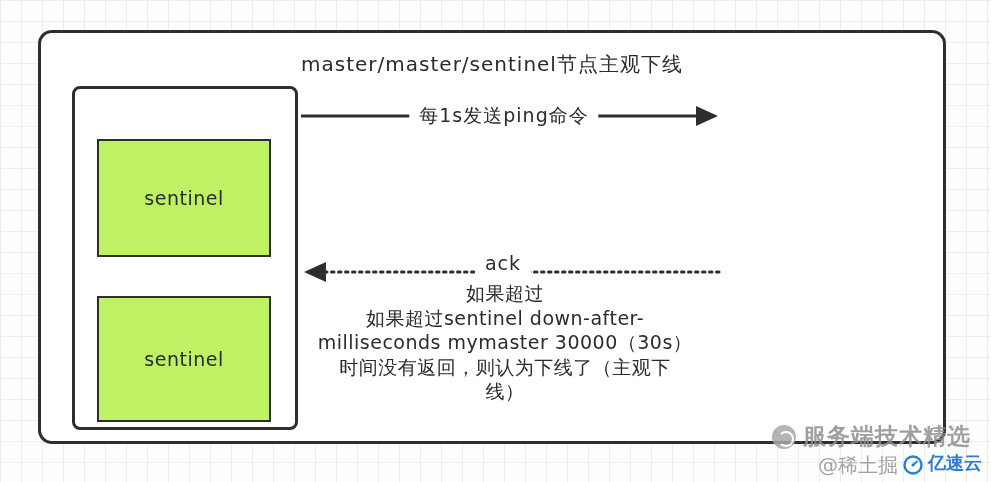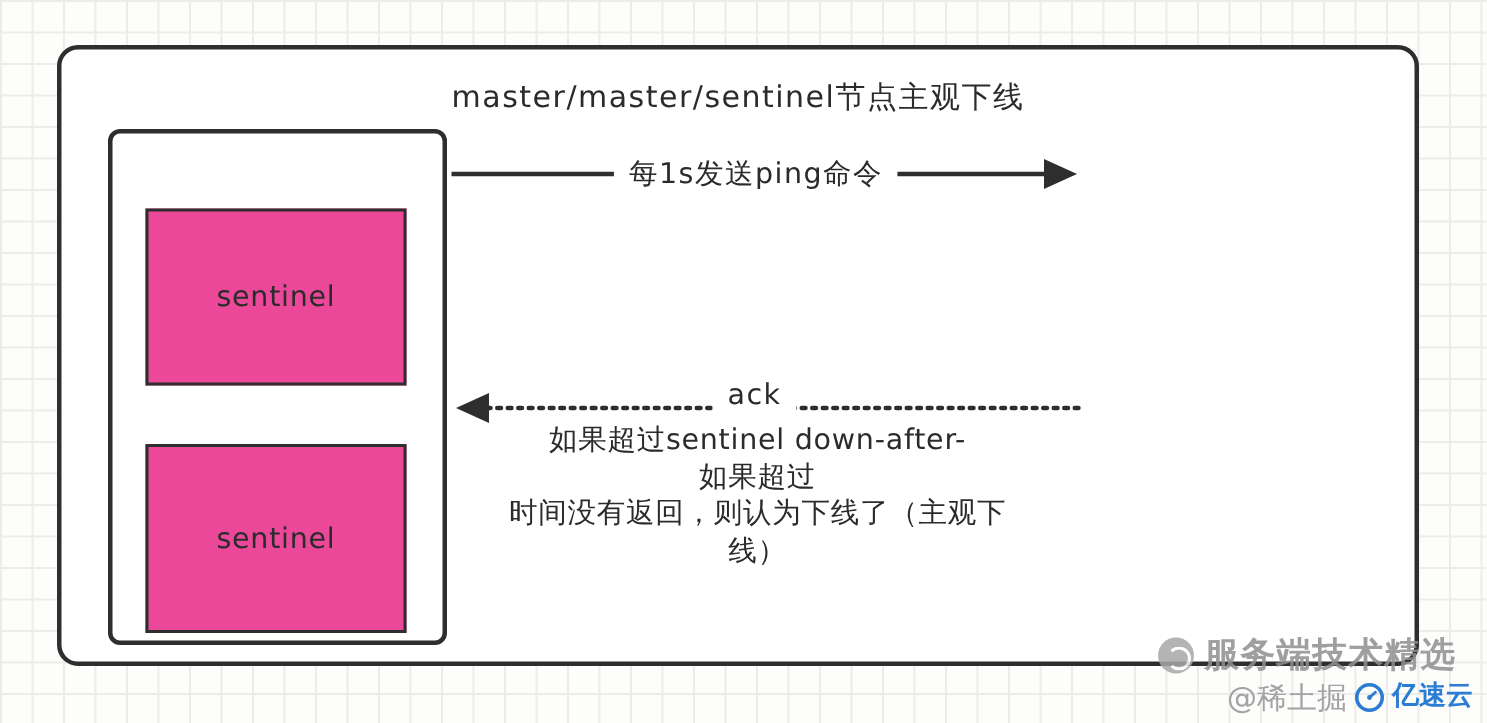--- a/index.html
+++ b/index.html
@@ -47,21 +47,21 @@
   .cluster.left  { left: 72px;  width: 226px; }
   .cluster.right { left: 722px; width: 218px; }
   .cluster-label {
     margin-top: 13px;
     text-align: center;
     font-size: 19px;
   }
   .node {
     position: absolute;
     border: 2.5px solid #2e2e2e;
-    background: #ec4899;
+    background: #bef264;
     display: flex;
     align-items: center;
     justify-content: center;
     font-size: 19px;
     letter-spacing: 0.5px;
   }
   .cluster.left  .node { left: 22px; width: 174px; }
   .cluster.right .node { left: 19px; width: 178px; }
   .node.pos-a { top: 50px;  height: 118px; }
   .node.pos-b { top: 207px; height: 126px; }
@@ -172,22 +172,23 @@
     <polygon points="696,106 718,116 696,126" fill="#2e2e2e"></polygon>
 
     <line x1="719" y1="272" x2="322" y2="272" stroke="#2e2e2e" stroke-width="3" stroke-dasharray="2.5 4.5" stroke-linecap="round"></line>
     <polygon points="326,262 304,272 326,282" fill="#2e2e2e"></polygon>
   </svg>
 
   <div class="arrow-label ping-label">每1s发送ping命令</div>
   <div class="arrow-label ack-label">ack</div>
 
   <div class="note">
+    <div>如果超过</div>
     <div>如果超过sentinel down-after-</div>
-    <div>如果超过</div>
+    <div>milliseconds mymaster 30000（30s）</div>
     <div>时间没有返回，则认为下线了（主观下</div>
     <div>线）</div>
   </div>
 
   <div class="wm-channel">
     <span class="badge"></span>
     <span>服务端技术精选</span>
   </div>
 
   <div class="wm-author">@稀土掘</div>

